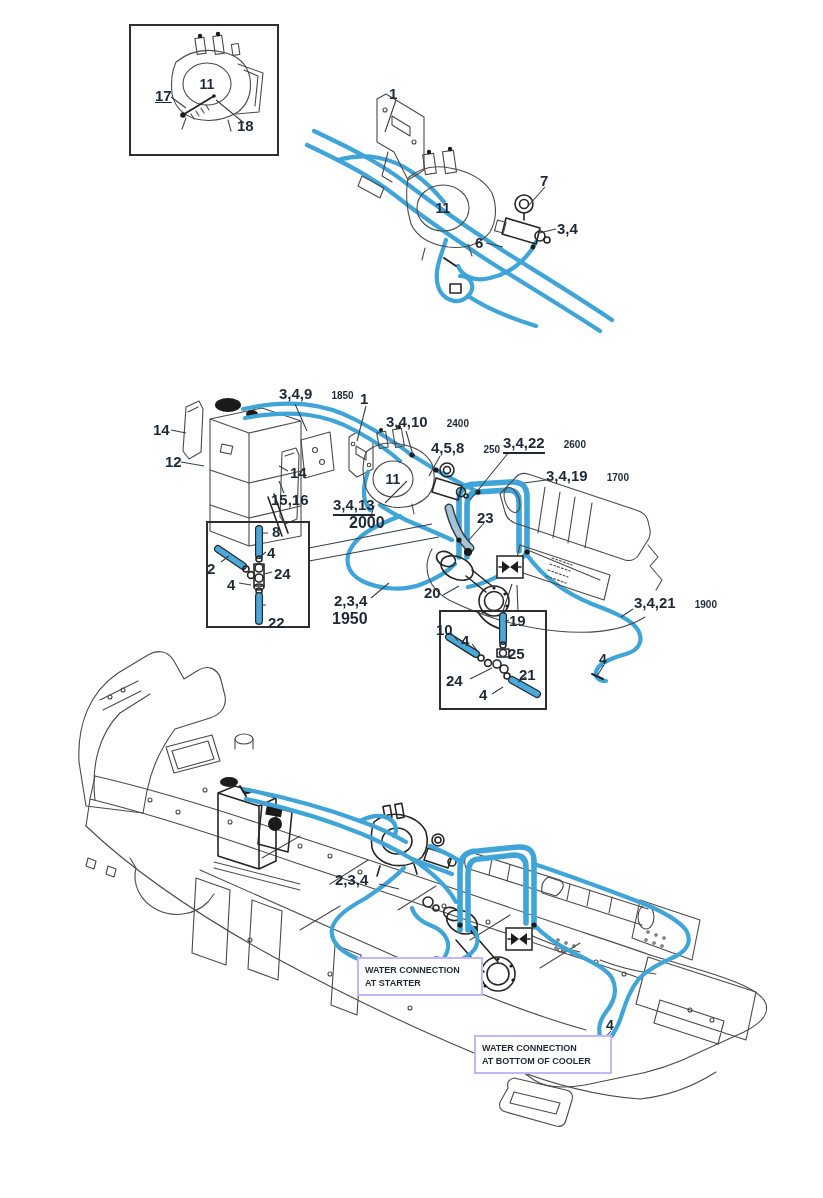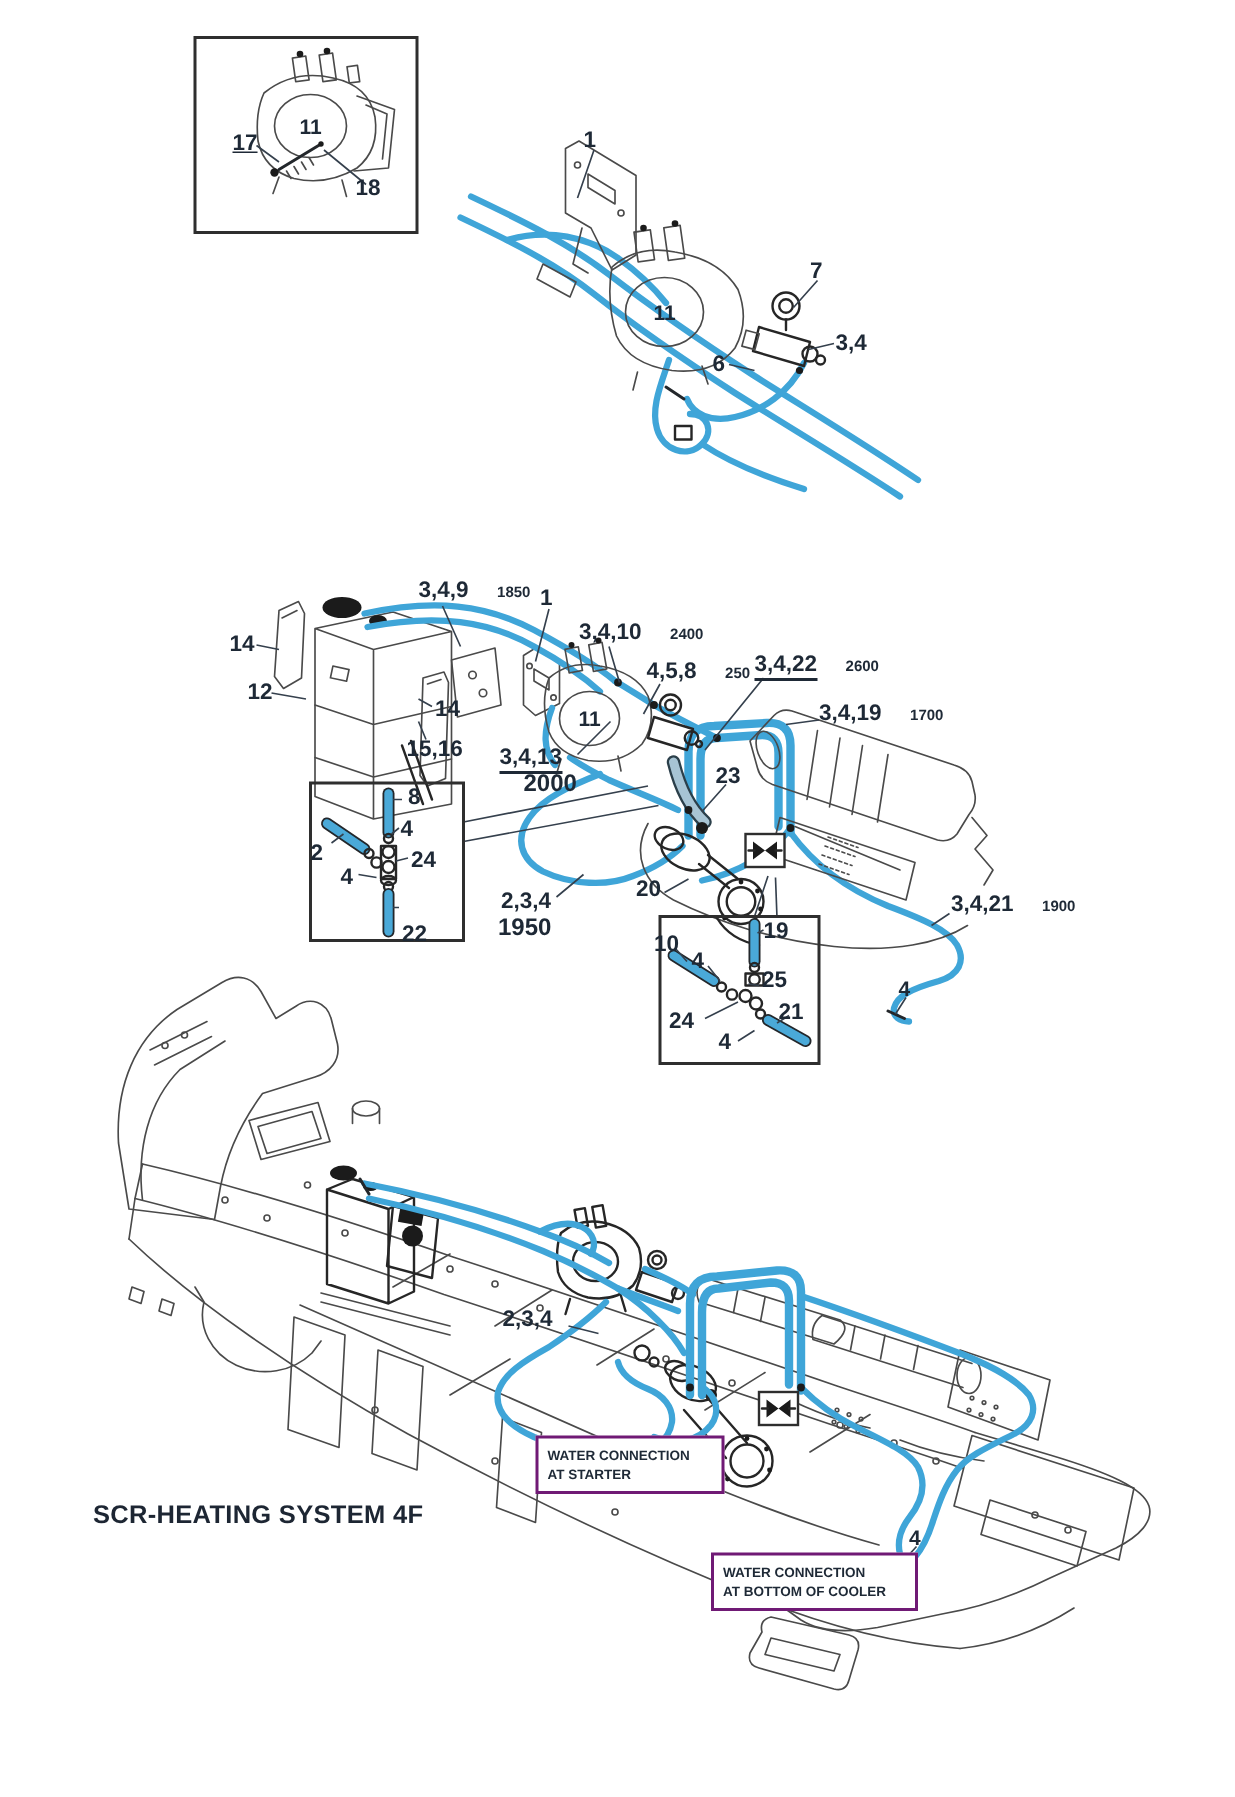--- a/index.html
+++ b/index.html
@@ -6,21 +6,21 @@
   .canvas{position:relative;width:823px;height:1198px;background:#fff;overflow:hidden;
           font-family:"Liberation Sans",sans-serif;}
   .art{position:absolute;left:0;top:0;}
   .lbl{position:absolute;font-weight:bold;font-size:15px;color:#1e2936;white-space:nowrap;line-height:1;}
   .lbl .sub{font-size:10px;margin-left:19px;font-weight:bold;}
   .lbl.ctr{transform:translate(-50%,-50%);font-size:14px;}
   .lbl.sm{font-size:14px;}
   .u{border-bottom:2px solid #1e2936;padding-bottom:1px;}
   .subline{display:block;font-size:16px;font-weight:bold;margin-top:3px;margin-left:16px;}
   .title{position:absolute;font-weight:bold;font-size:17px;color:#1d2633;letter-spacing:.2px;white-space:nowrap;}
-  .note{position:absolute;border:2px solid #701a75;background:#fff;color:#1e2936;
+  .note{position:absolute;border:2px solid #c4b5fd;background:#fff;color:#1e2936;
         font-weight:bold;font-size:9px;line-height:1.45;padding:5px 4px 4px 6px;}
   svg .ln{stroke:#4a4a4a;stroke-width:1.1;fill:none;stroke-linejoin:round;stroke-linecap:round;}
   svg .ln2{stroke:#262626;stroke-width:1.6;fill:none;stroke-linejoin:round;stroke-linecap:round;}
   svg .hose{stroke:#3fa5d8;stroke-width:4.2;fill:none;stroke-linecap:round;stroke-linejoin:round;}
   svg .hothk{stroke:#3fa5d8;stroke-width:5.6;fill:none;stroke-linecap:round;stroke-linejoin:round;}
   svg .hedge{stroke:#23272b;stroke-width:8;fill:none;stroke-linecap:round;}
   svg .hfill{stroke:#4aa9d8;stroke-width:5.6;fill:none;stroke-linecap:round;}
   svg .ldr{stroke:#35404d;stroke-width:1.1;fill:none;}
   svg .boxline{stroke:#2e2e2e;stroke-width:2;fill:none;}
   svg .dk{fill:#1b1b1b;stroke:none;}
@@ -401,15 +401,14 @@
 
 <div class="note" style="left:357px;top:957px;width:112px;">
   <div>WATER CONNECTION</div>
   <div>AT STARTER</div>
 </div>
 <div class="note" style="left:474px;top:1035px;width:124px;">
   <div>WATER CONNECTION</div>
   <div>AT BOTTOM OF COOLER</div>
 </div>
 
-<div class="title" style="left:62px;top:1000px;">SCR-HEATING SYSTEM 4F</div>
 
 </div>
 
 </body></html>

